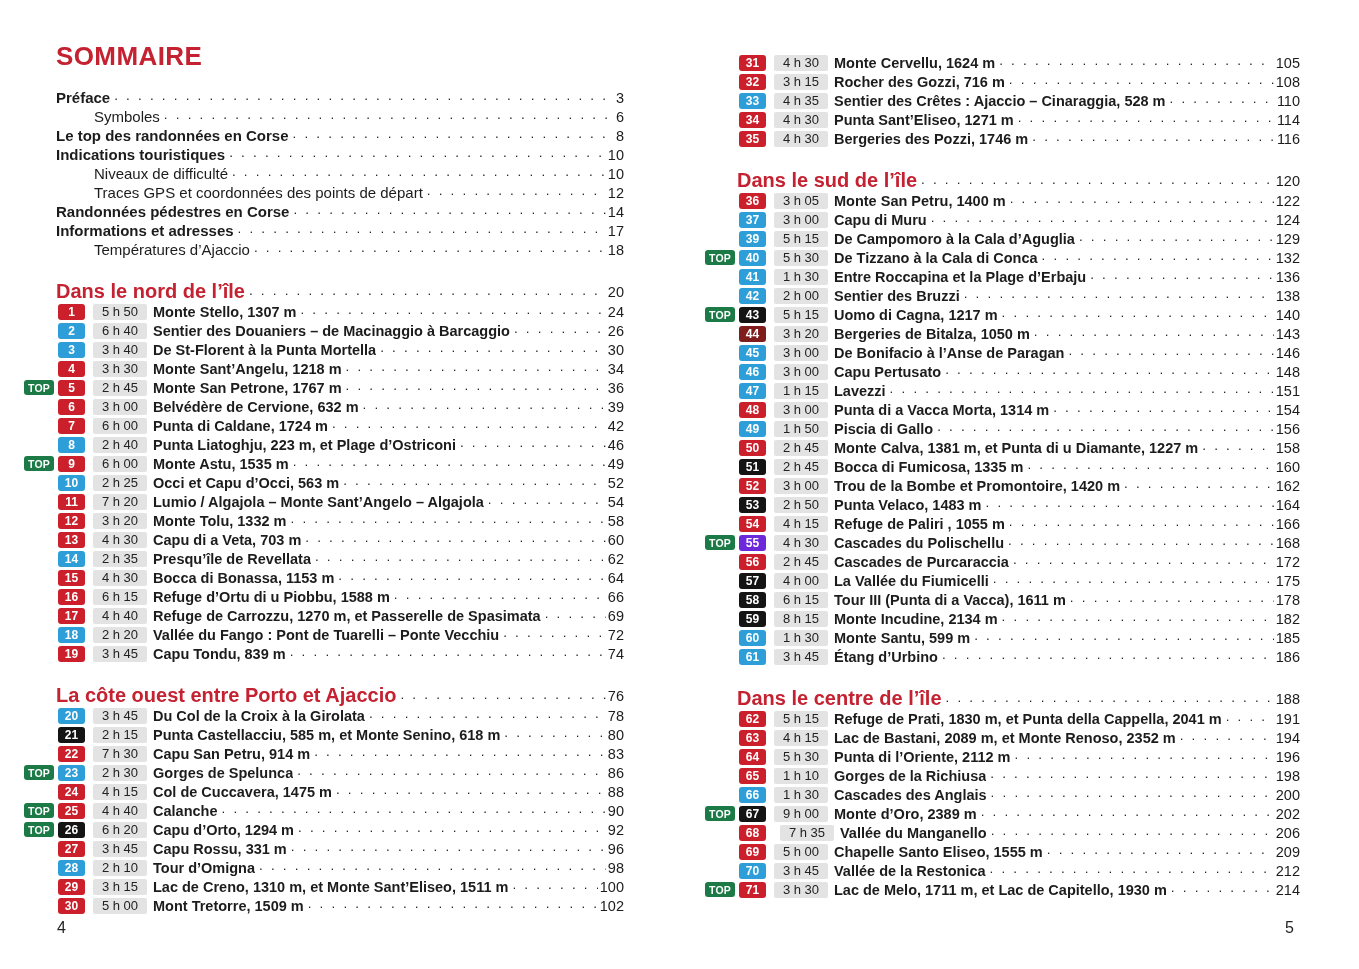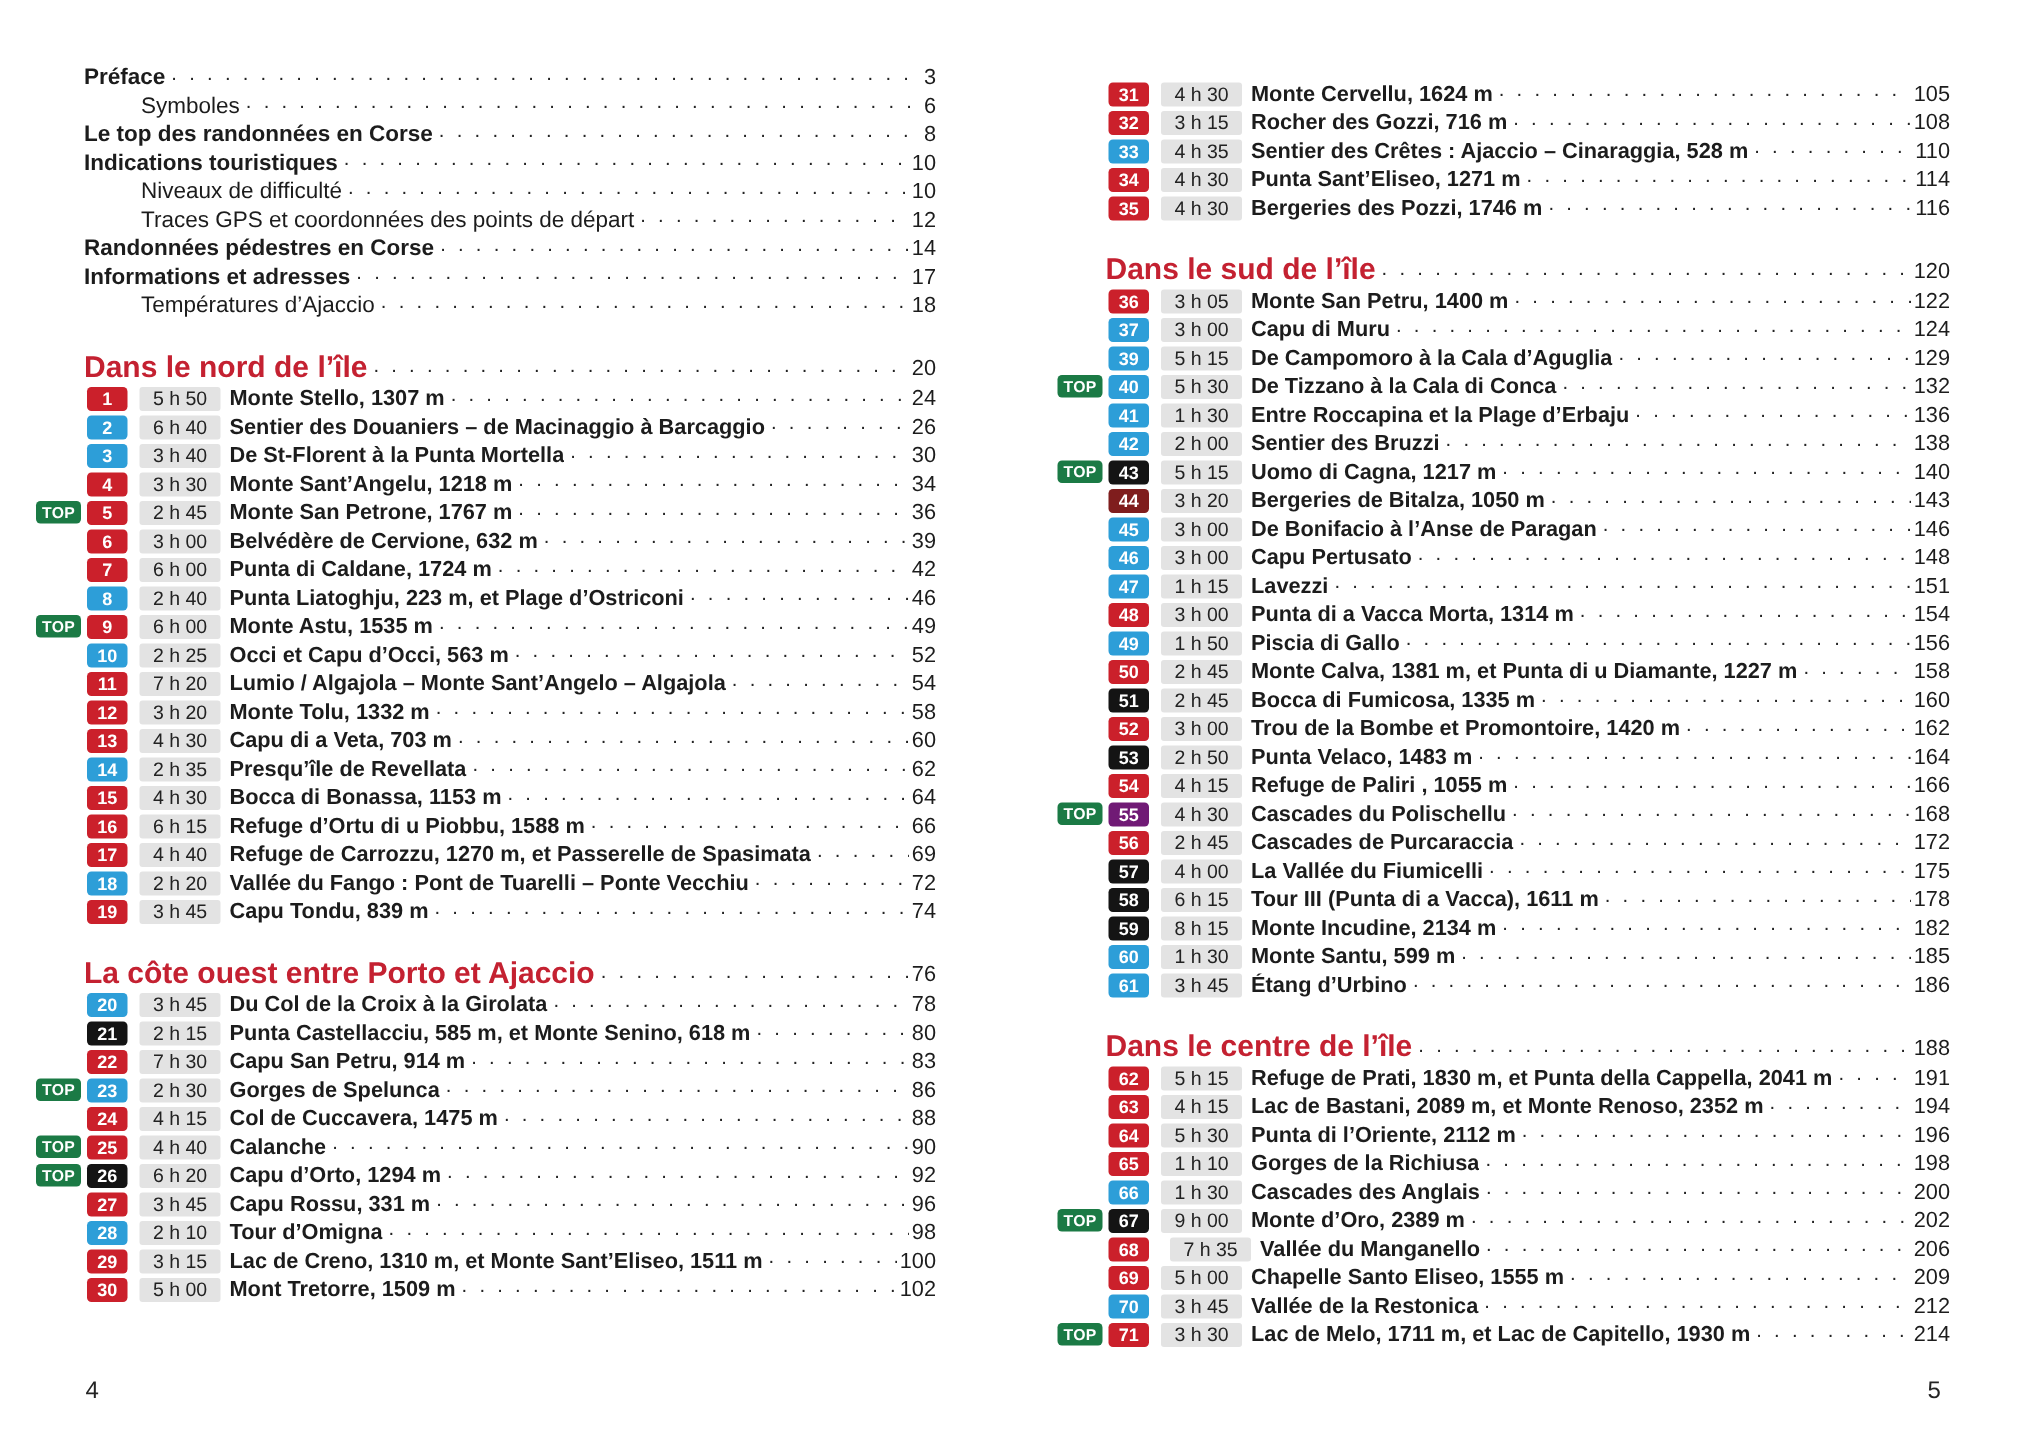--- a/index.html
+++ b/index.html
@@ -54,20 +54,21 @@
   .pg { flex:0 0 auto; font-size:14.5px; color:var(--text); }
 
   .folio { position:absolute; font-size:16px; color:#242424; }
   #folio-left  { left:57px;   top:919px; }
   #folio-right { left:1285px; top:919px; }
 </style>
 </head>
 <body>
 
 <div class="col" id="col-left">
+  <h1 class="doc-title">SOMMAIRE</h1>
   <div id="front-matter">
   <div class="fm-row bold">
     <span class="fm-label">Préface</span>
     <span class="leader"></span>
     <span class="pg">3</span>
   </div>
 
   <div class="fm-row indent">
     <span class="fm-label">Symboles</span>
     <span class="leader"></span>
@@ -624,21 +625,21 @@
 
     <span class="badge" style="background: rgb(203, 32, 43);">54</span>
     <span class="time" style="background: rgb(227, 227, 227);">4 h 15</span>
     <span class="title">Refuge de Paliri , 1055 m</span>
     <span class="leader"></span>
     <span class="pg">166</span>
   </div>
 
   <div class="entry">
     <span class="top-badge" style="background: rgb(27, 122, 69);">TOP</span>
-    <span class="badge" style="background: #701a75;">55</span>
+    <span class="badge" style="background: #6d28d9;">55</span>
     <span class="time" style="background: rgb(227, 227, 227);">4 h 30</span>
     <span class="title">Cascades du Polischellu</span>
     <span class="leader"></span>
     <span class="pg">168</span>
   </div>
 
   <div class="entry">
 
     <span class="badge" style="background: rgb(203, 32, 43);">56</span>
     <span class="time" style="background: rgb(227, 227, 227);">2 h 45</span>

